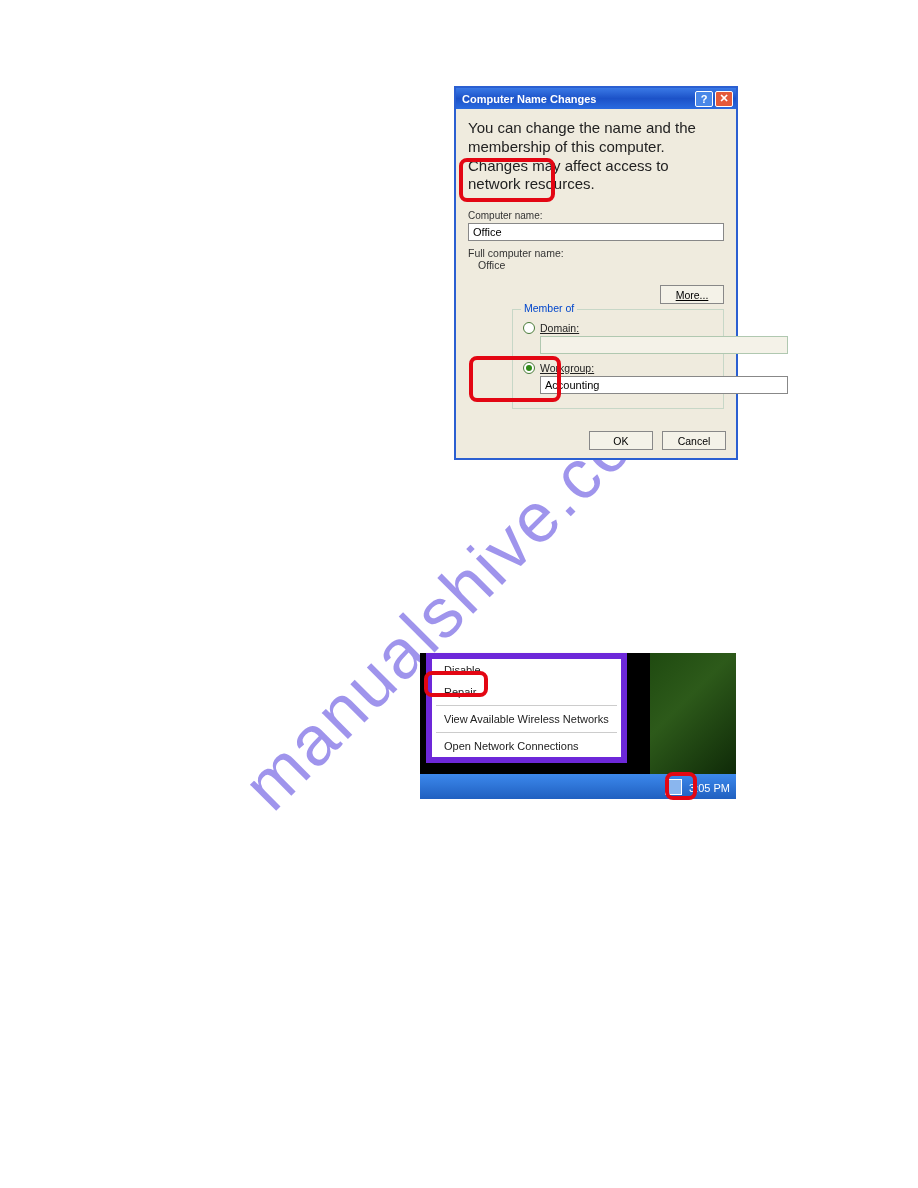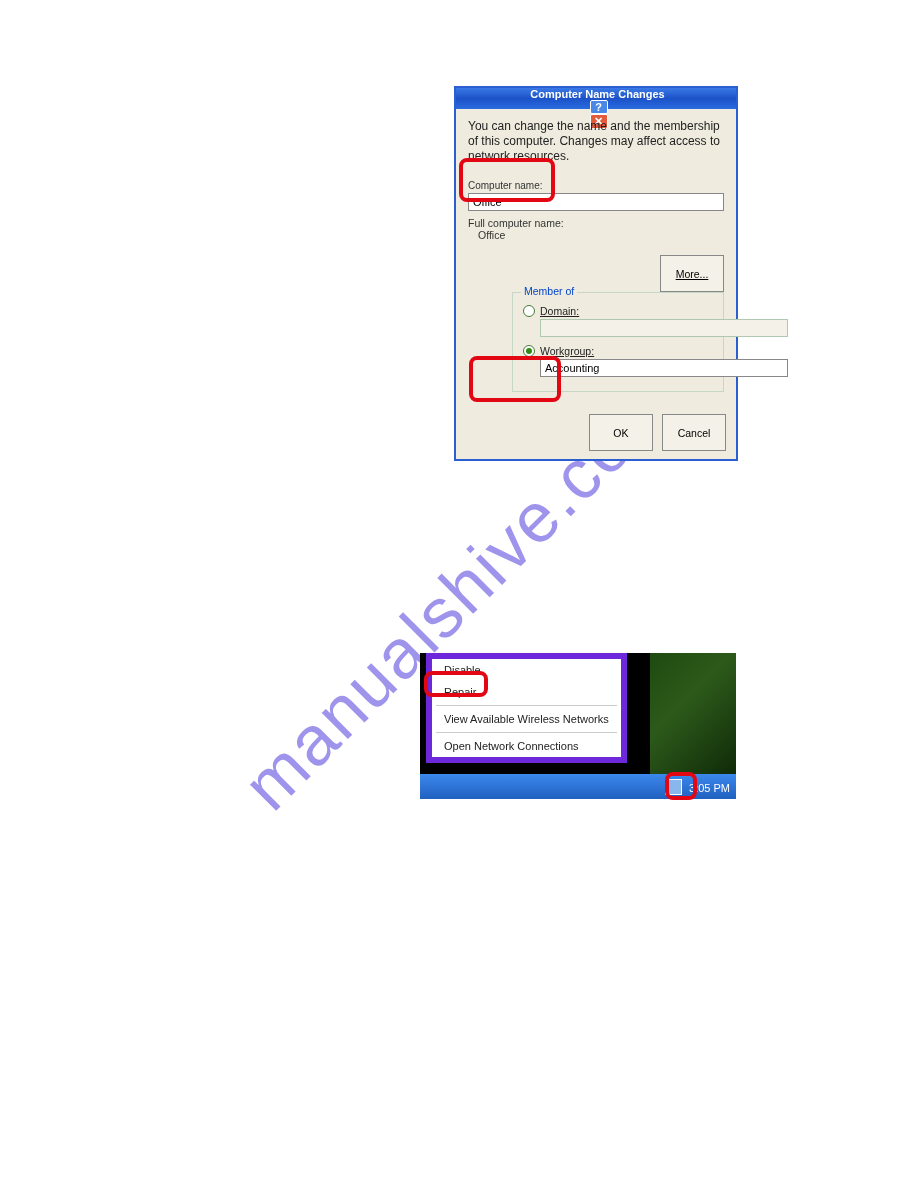--- a/index.html
+++ b/index.html
@@ -39,48 +39,47 @@
   }
   .titlebar {
     height: 21px;
     background: linear-gradient(to bottom, #3a79e6 0%, #1c52c8 50%, #2a6be0 100%);
     color: #fff;
     font-weight: bold;
     font-size: 11px;
     display: flex;
     align-items: center;
     padding: 0 3px 0 6px;
-    flex-direction: column;
   }
   .titlebar .title-text { flex: 1; }
   .tb-btn {
     width: 18px; height: 16px;
     margin-left: 2px;
     border: 1px solid #fff;
     border-radius: 2px;
     display: flex; align-items: center; justify-content: center;
     font-size: 11px; font-weight: bold;
   }
   .tb-help { background: #4a88e8; color: #fff; }
   .tb-close { background: #e45a3a; color: #fff; }
   .d1-body { padding: 10px 12px 10px 12px; color: #333; }
-  .d1-desc { font-size: 12px; line-height: 1.25; margin-bottom: 16px; color: #222; }
+  .d1-desc { font-size: 15px; line-height: 1.25; margin-bottom: 16px; color: #222; }
   .lbl { font-size: 10px; display: block; margin-bottom: 2px; }
   .txtfield {
     width: 100%;
     height: 18px;
     border: 1px solid #888;
     background: #fff;
     font-size: 11px;
     padding: 1px 4px;
   }
   .full-name { margin-top: 6px; font-size: 10.5px; }
   .full-name .val { margin-left: 10px; }
   .btn {
-    height: 37px;
+    height: 19px;
     border: 1px solid #888;
     background: #f4f2e8;
     font-size: 10.5px;
     padding: 0 10px;
     cursor: pointer;
   }
   .btn-more { width: 64px; text-decoration: underline; float: right; margin-top: 14px; }
   .fieldset {
     clear: both;
     margin-top: 38px;

